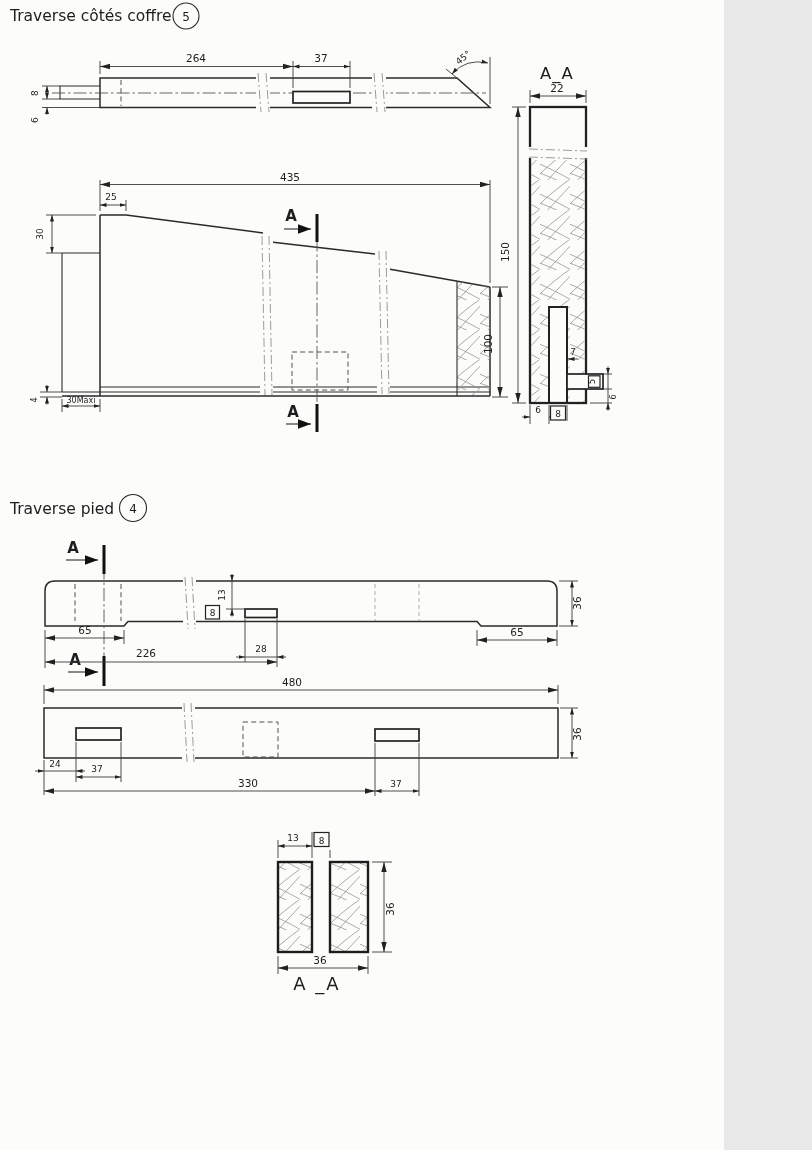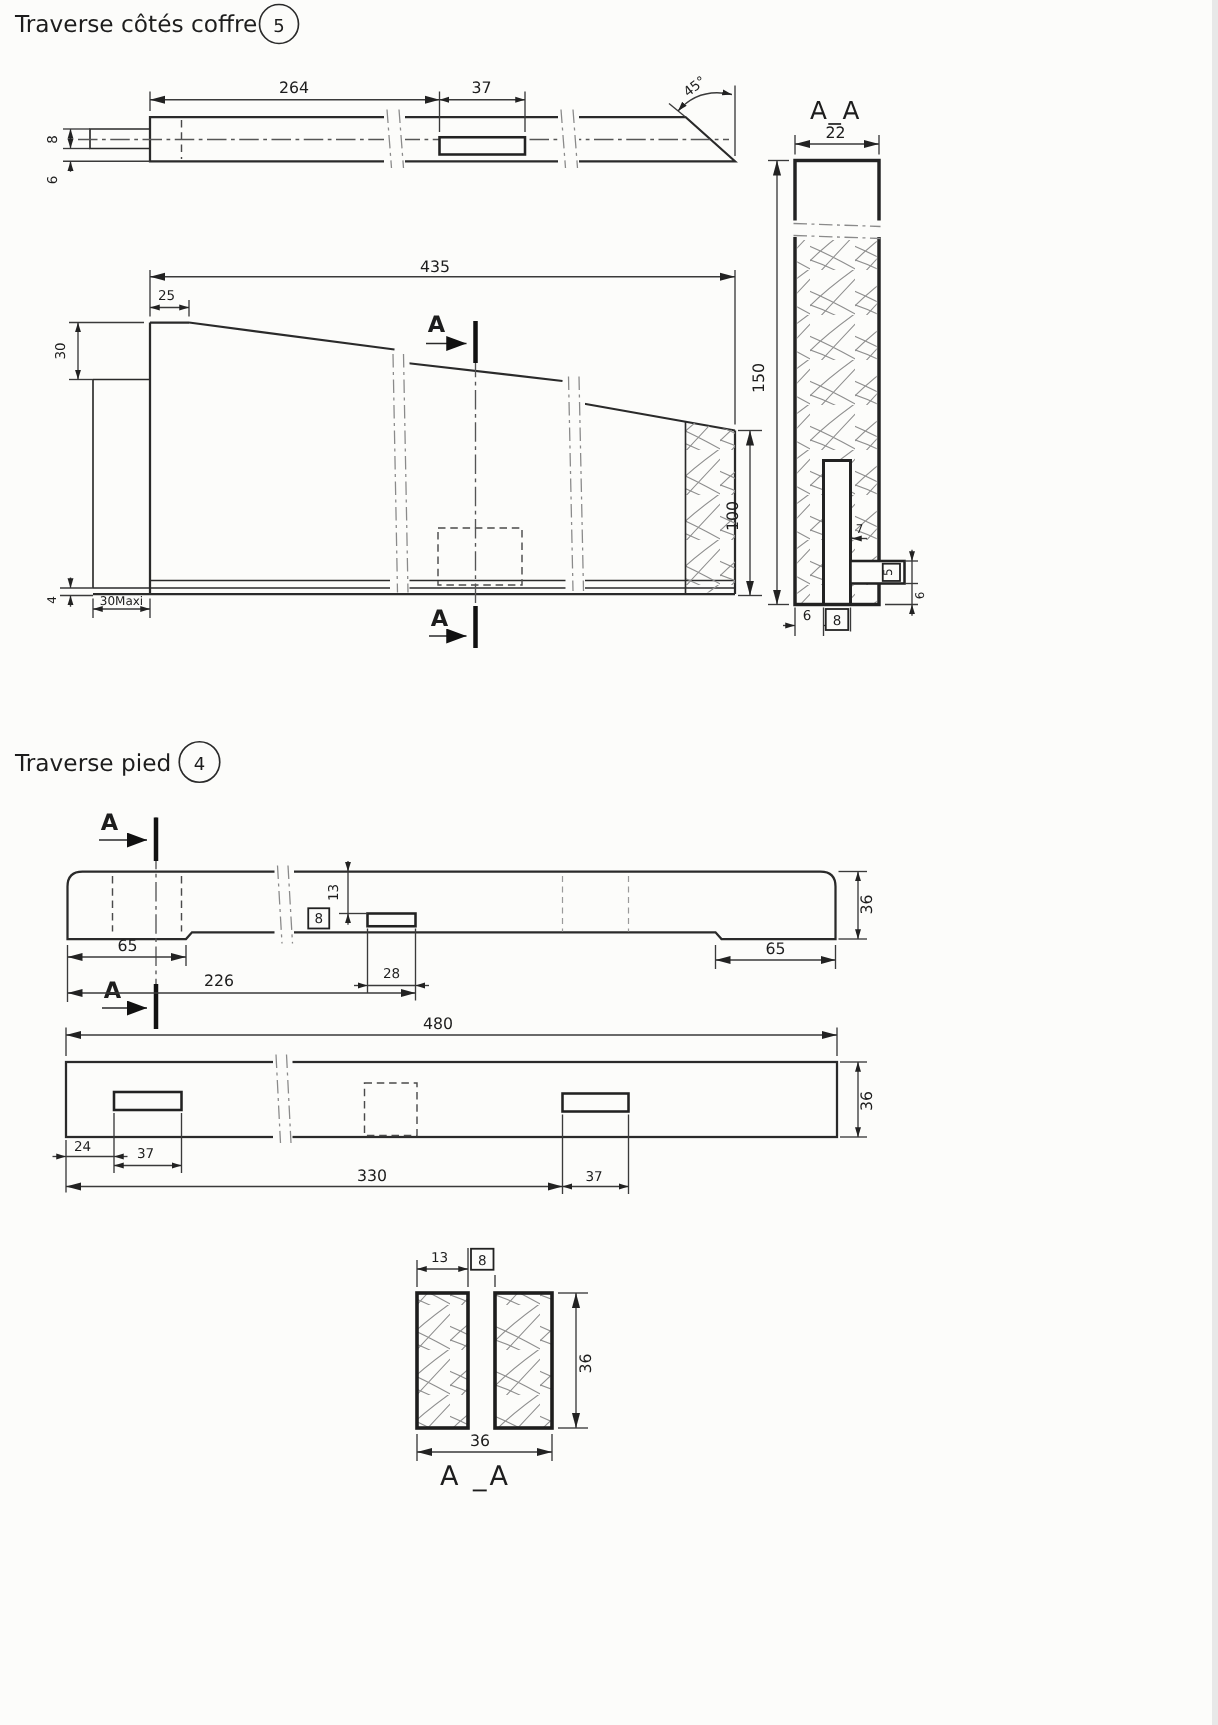--- a/index.html
+++ b/index.html
@@ -1,16 +1,16 @@
 <!DOCTYPE html>
 <html><head>
 <meta charset="utf-8">
 <style>
   html,body{margin:0;padding:0;background:#e8e8e8;}
-  .page{width:808px;height:1150px;background:#fcfcfa;position:relative;overflow:hidden;}
+  .page{width:724px;height:1150px;background:#fcfcfa;position:relative;overflow:hidden;}
   svg{position:absolute;left:0;top:0;}
   svg text{font-family:"DejaVu Sans","Liberation Sans",sans-serif;fill:#1d1d1d;}
   .t{font-size:15.5px;}
   .num{font-size:12px;}
   .st{font-size:16.5px;letter-spacing:1px;}
   .st2{font-size:18px;letter-spacing:2px;}
   .n{font-size:10.5px;}
   .ns{font-size:9px;}
   .nxs{font-size:8px;}
   .mk{font-size:15px;font-weight:bold;}

